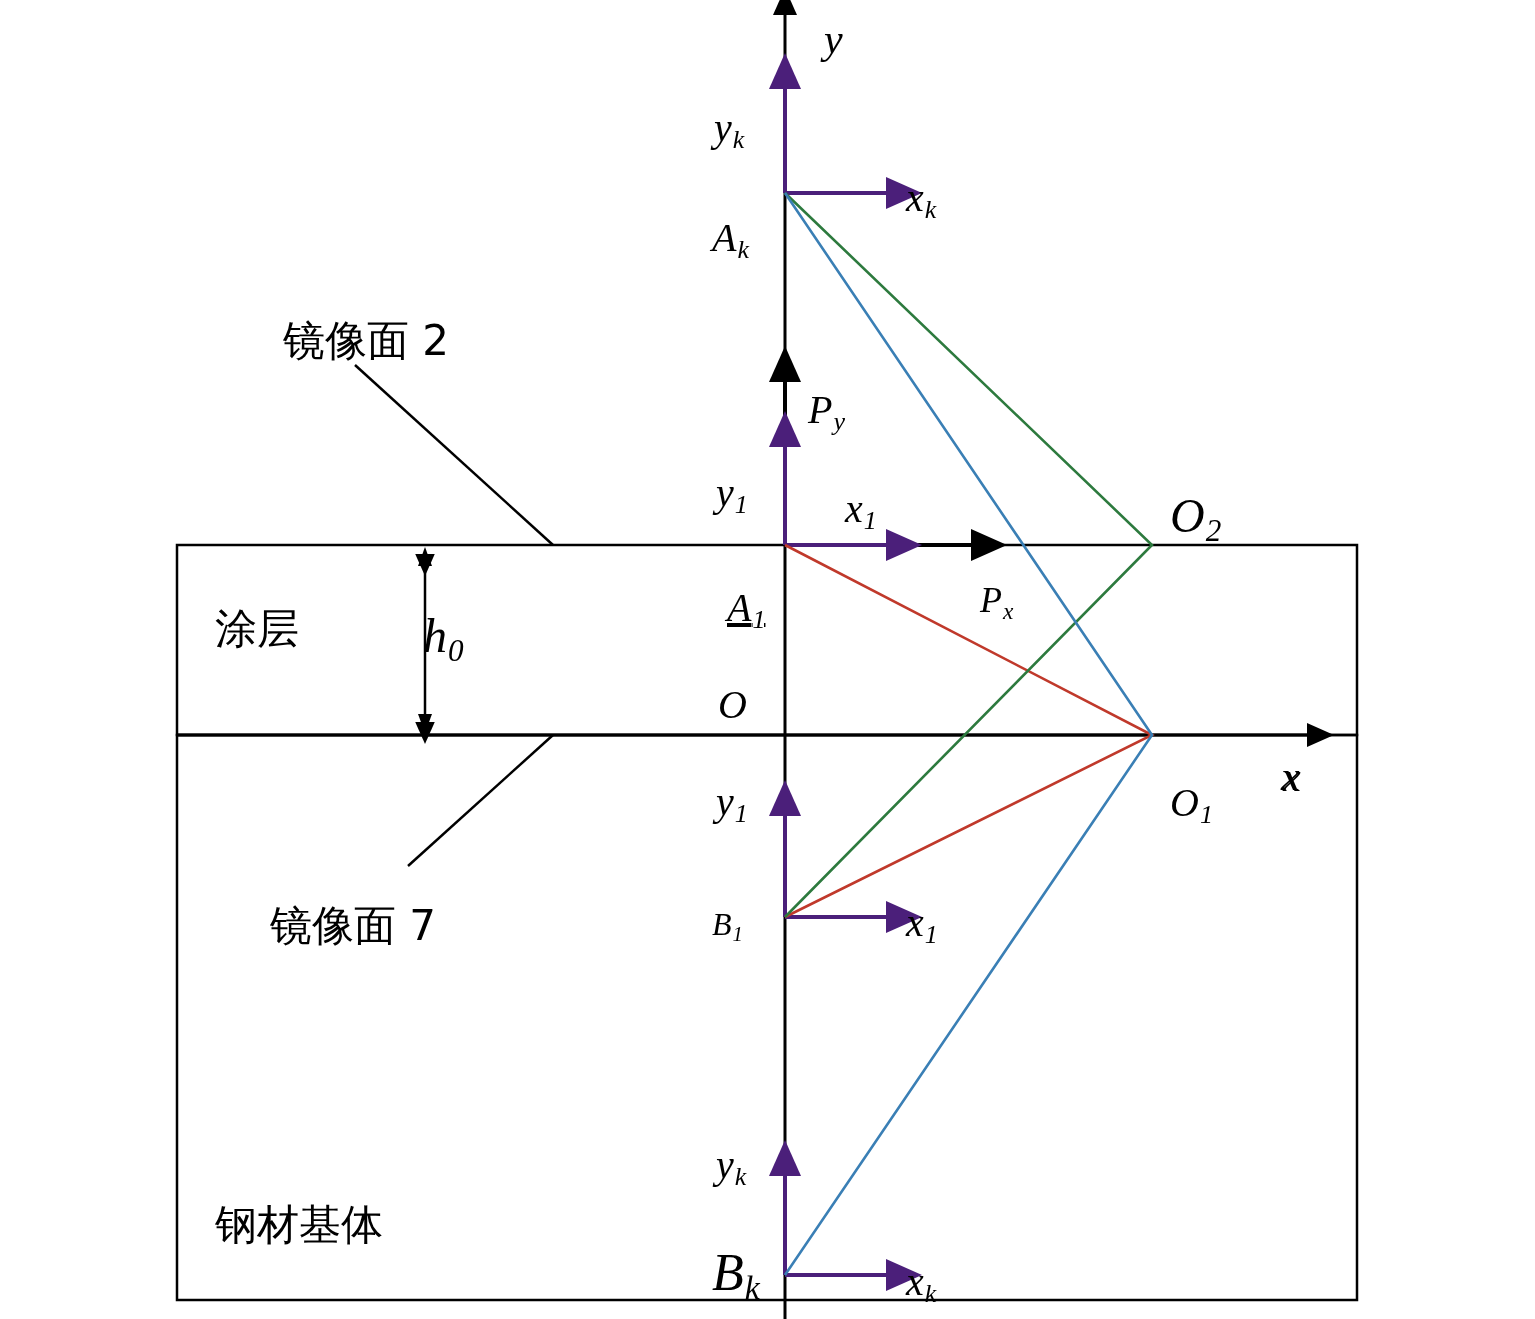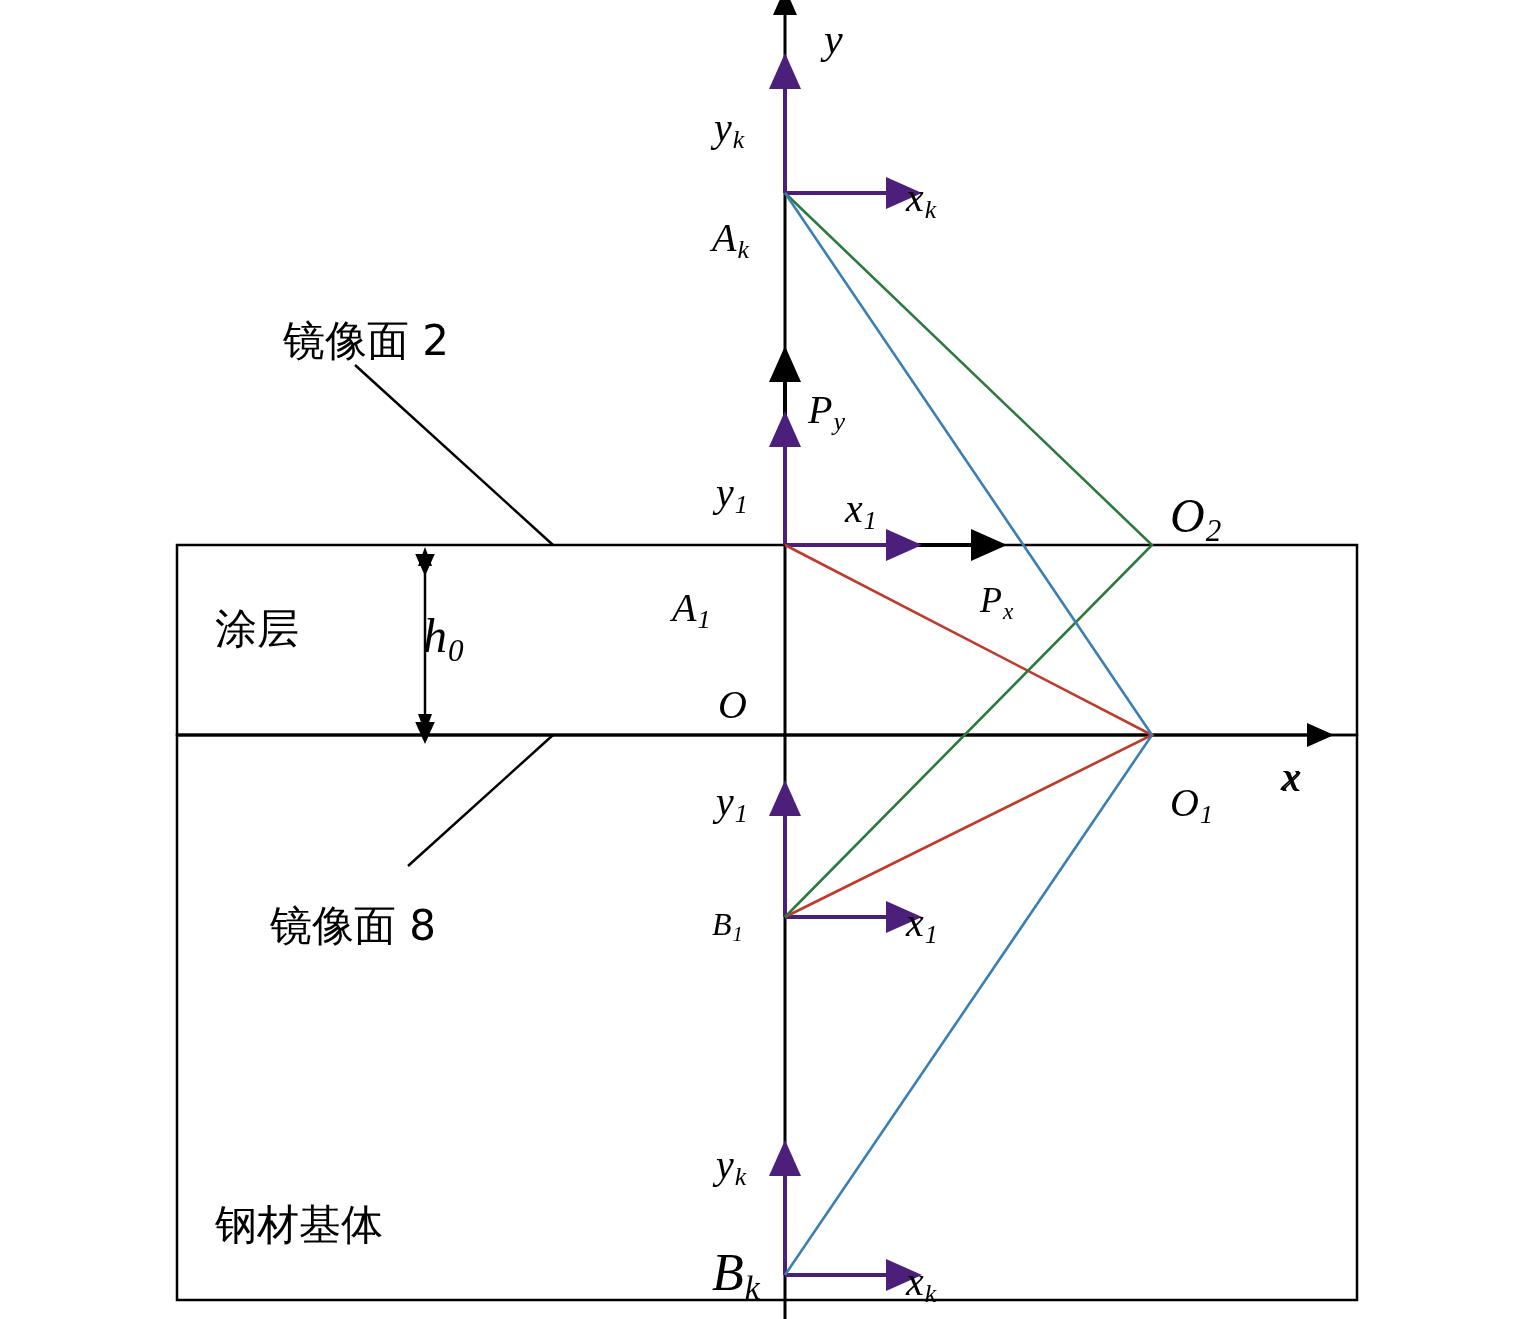--- a/index.html
+++ b/index.html
@@ -105,38 +105,38 @@
     <g>
       <polyline points="785,545 1152,735 785,917" fill="none" stroke="#c0392b" stroke-width="2.6"></polyline>
       <polyline points="785,193 1152,545 785,917" fill="none" stroke="#2d7a3e" stroke-width="2.6"></polyline>
       <polyline points="785,193 1152,735 785,1275" fill="none" stroke="#3a7fb5" stroke-width="2.6"></polyline>
     </g>
   </svg>
 
   <div class="lbl cn" style="left:215px; top:608px; font-size:42px;">涂层</div>
   <div class="lbl cn" style="left:215px; top:1180px; font-size:42px;margin-top:24px;">钢材基体</div>
   <div class="lbl cn" style="left:283px; top:320px; font-size:42px;">镜像面 2</div>
-  <div class="lbl cn" style="left:270px; top:905px; font-size:42px;">镜像面 8</div>
+  <div class="lbl cn" style="left:270px; top:905px; font-size:42px;">镜像面 7</div>
 
   <div class="lbl" style="left:383px; top:612px; font-size:48px;margin-left:40px;">
     <span>h</span><span class="sub">0</span>
   </div>
 
   <div class="lbl" style="left:824px; top:18px; font-size:42px;">y</div>
   <div class="lbl" style="left:1281px; top:755px; font-size:42px;">x</div>
 
   <div id="point-labels">
       <div class="lbl" style="left: 714px; top: 108px; font-size: 40px;"><span>y</span><span class="sub">k</span></div>
       <div class="lbl" style="left: 712px; top: 218px; font-size: 40px;"><span>A</span><span class="sub">k</span></div>
       <div class="lbl" style="left: 906px; top: 178px; font-size: 40px;"><span>x</span><span class="sub">k</span></div>
       <div class="lbl" style="left: 808px; top: 390px; font-size: 40px;"><span>P</span><span class="sub">y</span></div>
       <div class="lbl" style="left: 716px; top: 473px; font-size: 40px;"><span>y</span><span class="sub">1</span></div>
       <div class="lbl" style="left: 845px; top: 489px; font-size: 40px;"><span>x</span><span class="sub">1</span></div>
       <div class="lbl" style="left: 1170px; top: 492px; font-size: 48px;"><span>O</span><span class="sub">2</span></div>
-      <div class="lbl" style="left: 672px; top: 588px; font-size: 40px;"><span>A</span><span class="sub">1</span></div>
+      <div class="lbl" style="left: 727px; top: 588px; font-size: 40px; text-decoration: underline;"><span>A</span><span class="sub">1</span></div>
       <div class="lbl" style="left: 980px; top: 582px; font-size: 36px;"><span>P</span><span class="sub">x</span></div>
       <div class="lbl" style="left: 718px; top: 685px; font-size: 40px;"><span>O</span></div>
       <div class="lbl" style="left: 716px; top: 782px; font-size: 40px;"><span>y</span><span class="sub">1</span></div>
       <div class="lbl" style="left: 1170px; top: 783px; font-size: 40px;"><span>O</span><span class="sub">1</span></div>
       <div class="lbl" style="left: 1283px; top: 758px; font-size: 40px;"><span>x</span></div>
       <div class="lbl" style="left: 712px; top: 908px; font-size: 32px;"><span>B</span><span class="sub">1</span></div>
       <div class="lbl" style="left: 906px; top: 903px; font-size: 40px;"><span>x</span><span class="sub">1</span></div>
       <div class="lbl" style="left: 716px; top: 1145px; font-size: 40px;"><span>y</span><span class="sub">k</span></div>
       <div class="lbl" style="left: 712px; top: 1247px; font-size: 52px;"><span>B</span><span class="sub">k</span></div>
       <div class="lbl" style="left: 906px; top: 1262px; font-size: 40px;"><span>x</span><span class="sub">k</span></div>

